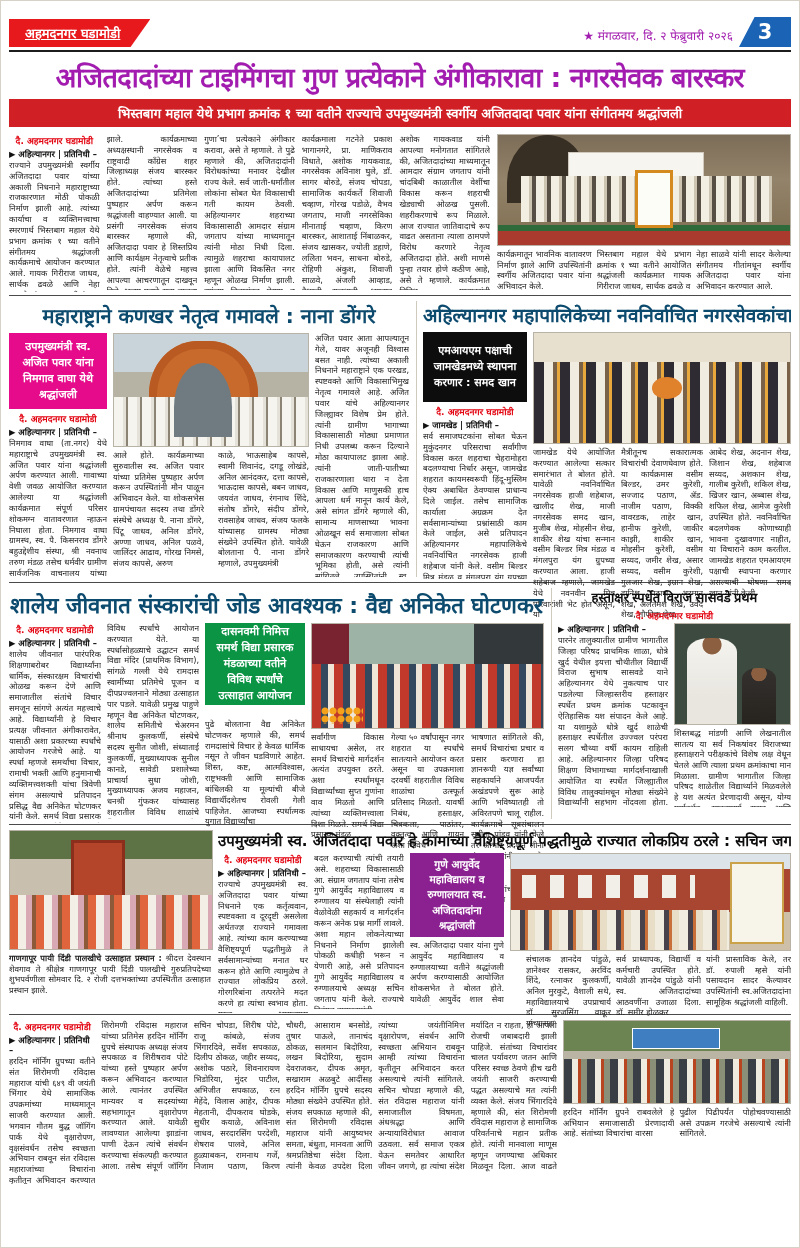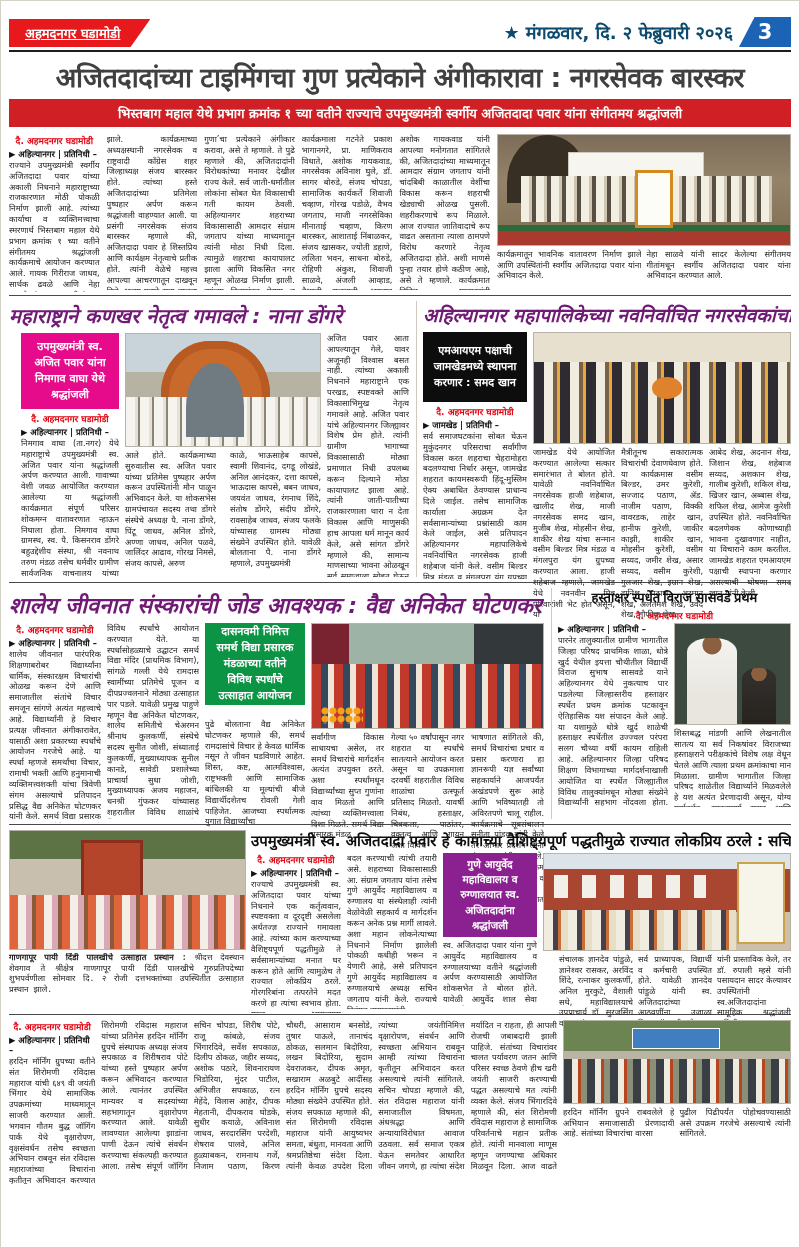--- a/index.html
+++ b/index.html
@@ -5,33 +5,33 @@
   html,body{margin:0;padding:0;background:#f2f2f2;font-family:"DejaVu Sans",sans-serif;}
   .page{width:800px;height:1248px;margin:0 auto;background:#fff;box-sizing:border-box;
         padding:10px 8px 0;position:relative;overflow:hidden;border:1px solid #d7d2c8;}
   
   .topbar{display:flex;align-items:flex-end;justify-content:space-between;height:36px;
           border-bottom:2px solid #1c1c1c;padding-bottom:3px;}
   .brandbox{background:#e8191d;color:#fff;font-weight:bold;font-size:13px;
             padding:5px 30px 5px 16px;clip-path:polygon(0 0,100% 0,86% 100%,0 100%);
             text-decoration:underline;white-space:nowrap;}
   .topright{display:flex;align-items:flex-end;gap:6px;}
-  .dateline{font-weight:bold;font-size:18px;color:#0c4a6e;padding-bottom:3px;white-space:nowrap;}
+  .dateline{font-weight:normal;font-size:12px;color:#a21caf;padding-bottom:3px;white-space:nowrap;}
   .pagenum{background:#1a63b5;color:#fff;font-weight:bold;font-size:21px;width:52px;height:30px;
            display:flex;align-items:center;justify-content:center;
            clip-path:polygon(30% 0,100% 0,100% 100%,0 100%);}
   
   .headline-xl{font-size:27px;font-weight:bold;text-align:center;white-space:nowrap;overflow:hidden;
-               letter-spacing:-.5px;color:#404040;margin:6px 0 4px;}
+               letter-spacing:-.5px;color:#a21caf;margin:6px 0 4px;}
   .strap-red{background:#d11f26;color:#fff;font-weight:bold;font-size:13px;text-align:center;
              padding:5px 4px;margin:2px 0 7px;white-space:nowrap;overflow:hidden;}
   .strap-blue{background:#1b4e9b;color:#fff;font-weight:bold;font-size:12.5px;text-align:center;
               padding:5px 4px;margin:3px 0 6px;white-space:nowrap;overflow:hidden;}
-  .headline-l{font-size:20px;font-weight:bold;white-space:nowrap;overflow:hidden;
-              color:#701a75;margin:1px 0 4px;font-style:italic;}
+  .headline-l{font-size:20px;font-weight:bold;text-align:center;white-space:nowrap;overflow:hidden;
+              color:#0c4a6e;margin:1px 0 4px;}
   .headline-m{font-size:15px;font-weight:bold;text-align:center;white-space:nowrap;overflow:hidden;
               color:#0d0d0d;margin:0 0 3px;}
   .headline-xxl{font-size:31px;font-weight:bold;text-align:center;white-space:nowrap;overflow:hidden;
                 color:#0d0d0d;margin:4px 0 2px;letter-spacing:-.5px;}
   
   .bodytxt{font-size:8.2px;line-height:1.32;text-align:justify;color:#222;overflow:hidden;}
   .dl-paper{color:#e30613;font-weight:bold;font-size:9px;text-align:center;margin:0 0 1px;}
   .dl-place{font-weight:bold;font-size:8.4px;color:#111;margin:0 0 1px;}
   .caption{font-size:8.2px;line-height:1.3;text-align:justify;color:#222;overflow:hidden;}
   .caption b{font-weight:bold;}
@@ -122,33 +122,34 @@
       <div class="bodytxt" style="flex:1;min-width:0;height:156px;">गुणा’चा प्रत्येकाने अंगीकार करावा, असे ते म्हणाले. ते पुढे म्हणाले की, अजितदादांनी विरोधकांच्या मनावर देखील राज्य केले. सर्व जाती-धर्मांतील लोकांना सोबत घेत विकासाची गती कायम ठेवली. अहिल्यानगर शहराच्या विकासासाठी आमदार संग्राम जगताप यांच्या माध्यमातून त्यांनी मोठा निधी दिला. त्यामुळे शहराचा कायापालट झाला आणि विकसित नगर म्हणून ओळख निर्माण झाली. त्यांच्या विचारांतून प्रेरणा व ऊर्जा घेऊन आपण काम करावे, हीच खरी श्रद्धांजली असेल, असे बारस्कर यांनी नमूद केले.</div>
       <div class="bodytxt" style="flex:1;min-width:0;height:156px;">कार्यक्रमाला गटनेते प्रकाश भागानगरे, प्रा. माणिकराव विधाते, अशोक गायकवाड, नगरसेवक अविनाश घुले, डॉ. सागर बोरुडे, संजय चोपडा, सामाजिक कार्यकर्ते शिवाजी चव्हाण, गोरख पडोळे, वैभव जगताप, माजी नगरसेविका मीनाताई चव्हाण, किरण बारस्कर, आशाताई निंबाळकर, संजय खासकर, ज्योती डहाणे, ललिता भवन, साधना बोरुडे, रोहिणी अंकुश, शिवाजी साळवे, अंजली आव्हाड, वैशाली राजधानी, भगवान काटे, गणेश बोरुडे आदींसह प्रभागातील नागरिक मोठ्या संख्येने उपस्थित होते.</div>
       <div class="bodytxt" style="flex:1;min-width:0;height:156px;">अशोक गायकवाड यांनी आपल्या मनोगतात सांगितले की, अजितदादांच्या माध्यमातून आमदार संग्राम जगताप यांनी चांदबिबी काळातील वेशींचा विकास करून शहराची खेड्याची ओळख पुसली. शहरीकरणाचे रूप मिळाले. आज राज्यात जातिवादाचे रूप वाढत असताना त्याला ठामपणे विरोध करणारे नेतृत्व अजितदादा होते. अशी माणसे पुन्हा तयार होणे कठीण आहे, असे ते म्हणाले. कार्यक्रमात विविध मान्यवरांनी अजितदादांच्या कार्यशैलीच्या आठवणींना उजाळा देत आपल्या भावना व्यक्त केल्या. संगीतमय</div>
       <div class="stack" style="width:294px;flex:none;">
         <div id="ph-lead" class="ph" style="height:110px;">
           <div class="lead-banner"></div>
           <div class="lead-portrait"></div>
         </div>
         <div class="flexrow" style="gap:5px;flex:1;">
           <div class="caption" style="flex:1;">कार्यक्रमातून भावनिक वातावरण निर्माण झाले आणि उपस्थितांनी स्वर्गीय अजितदादा पवार यांना अभिवादन केले.</div>
+          <div class="caption" style="flex:1;">भिस्तबाग महाल येथे प्रभाग क्रमांक १ च्या वतीने आयोजित श्रद्धांजली कार्यक्रमात गायक गिरीराज जाधव, सार्थक ढवळे व</div>
           <div class="caption" style="flex:1;">नेहा साळवे यांनी सादर केलेल्या संगीतमय गीतांमधून स्वर्गीय अजितदादा पवार यांना अभिवादन करण्यात आले.</div>
         </div>
       </div>
     </div>
   </div>
 
   <div class="rule"></div>
 
   <div class="flexrow">
 
     <div style="width:400px;flex:none;">
       <div class="headline-l">महाराष्ट्राने कणखर नेतृत्व गमावले : नाना डोंगरे</div>
-      <div class="flexrow" style="gap:6px;height:244px;margin-left:12px;">
+      <div class="flexrow" style="gap:6px;height:244px;">
         <div style="width:98px;flex:none;">
           <div class="infobox box-pink" style="height:76px;margin-bottom:3px;">उपमुख्यमंत्री स्व. अजित पवार यांना निमगाव वाघा येथे श्रद्धांजली</div>
           <div class="dl-paper">दै. अहमदनगर घडामोडी</div>
           <div class="dl-place">▶ अहिल्यानगर | प्रतिनिधी –</div>
           <div class="bodytxt" style="height:138px;">निमगाव वाघा (ता.नगर) येथे महाराष्ट्राचे उपमुख्यमंत्री स्व. अजित पवार यांना श्रद्धांजली अर्पण करण्यात आली. गावाच्या वेशी जवळ आयोजित करण्यात आलेल्या या श्रद्धांजली कार्यक्रमात संपूर्ण परिसर शोकमग्न वातावरणात न्हाऊन निघाला होता. निमगाव वाघा ग्रामस्थ, स्व. पै. किसनराव डोंगरे बहुउद्देशीय संस्था, श्री नवनाथ तरुण मंडळ तसेच धर्मवीर ग्रामीण सार्वजनिक वाचनालय यांच्या संयुक्त विद्यमाने या शोकसभेचे आयोजन करण्यात</div>
         </div>
         <div class="stack" style="width:196px;flex:none;">
           <div id="ph-nana" class="ph" style="height:112px;">
             <div class="crowd-white"></div>
           </div>
@@ -222,21 +223,21 @@
           <div id="ph-hastakshar" class="ph" style="height:100px;"></div>
           <div class="caption" style="flex:1;">शिस्तबद्ध मांडणी आणि लेखनातील सातत्य या सर्व निकषांवर विराजच्या हस्ताक्षराने परीक्षकांचे विशेष लक्ष वेधून घेतले आणि त्याला प्रथम क्रमांकाचा मान मिळाला. ग्रामीण भागातील जिल्हा परिषद शाळेतील विद्यार्थ्याने मिळवलेले हे यश अत्यंत प्रेरणादायी असून, योग्य मार्गदर्शन, सातत्यपूर्ण सराव आणि मेहनतीच्या जोरावर कोणतेही शिखर गाठता येते, हे विराजने आपल्या यशातून सिद्ध करून दाखवले आहे.</div>
         </div>
       </div>
     </div>
   </div>
 
   <div class="rule"></div>
 
   <div class="flexrow">
-    <div style="width:235px;flex:none;font-family:Liberation Mono, monospace;">
+    <div style="width:202px;flex:none;">
       <div id="ph-palkhi" class="ph" style="height:118px;width:100%;"></div>
       <div class="caption" style="height:56px;margin-top:3px;">
         <b>गाणगापूर पायी दिंडी पालखीचे उत्साहात प्रस्थान :</b>
         <span>श्रीदत्त देवस्थान शेवगाव ते श्रीक्षेत्र गाणगापूर पायी दिंडी पालखीचे गुरुप्रतिपदेच्या शुभपर्वणीला सोमवार दि. २ रोजी दत्तभक्तांच्या उपस्थितीत उत्साहात प्रस्थान झाले.</span>
       </div>
     </div>
     <div style="flex:1;min-width:0;">
       <div class="headline-m">उपमुख्यमंत्री स्व. अजितदादा पवार हे कामाच्या वैशिष्ट्यपूर्ण पद्धतीमुळे राज्यात लोकप्रिय ठरले : सचिन जगताप</div>
       <div class="flexrow" style="gap:6px;height:156px;">
         <div style="width:90px;flex:none;">

